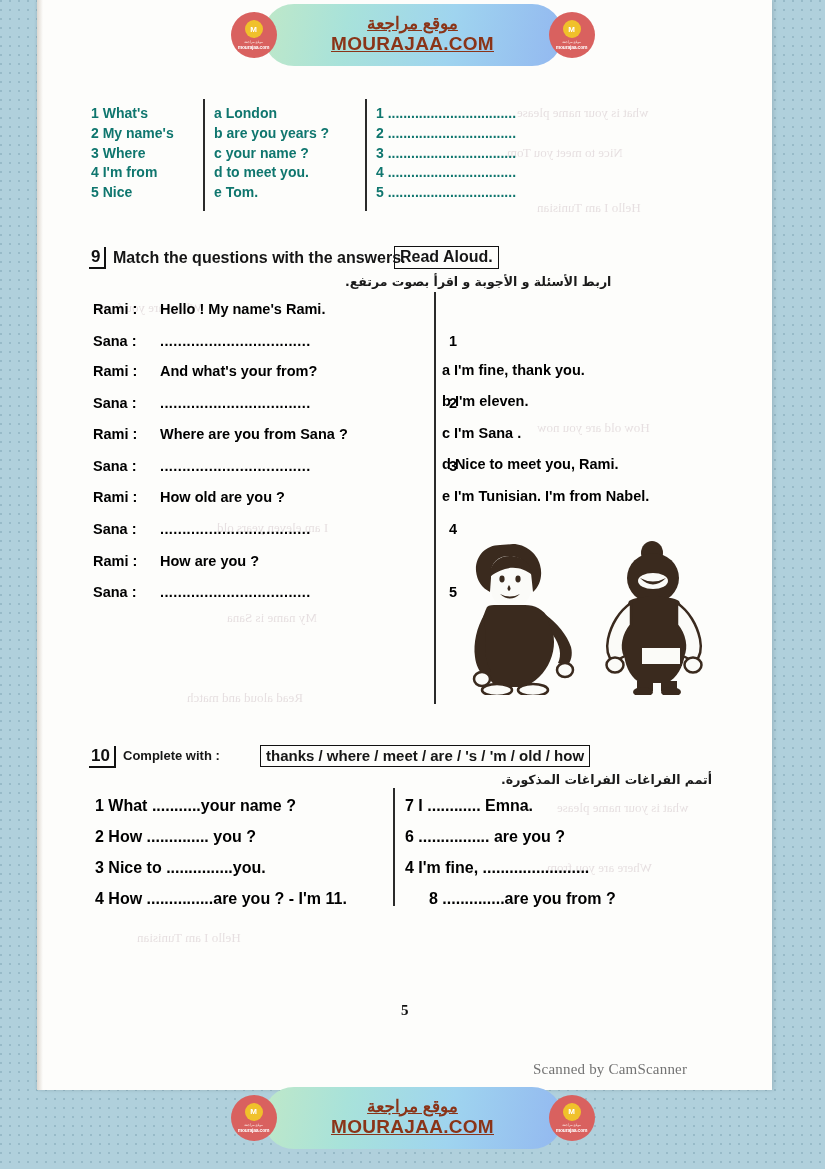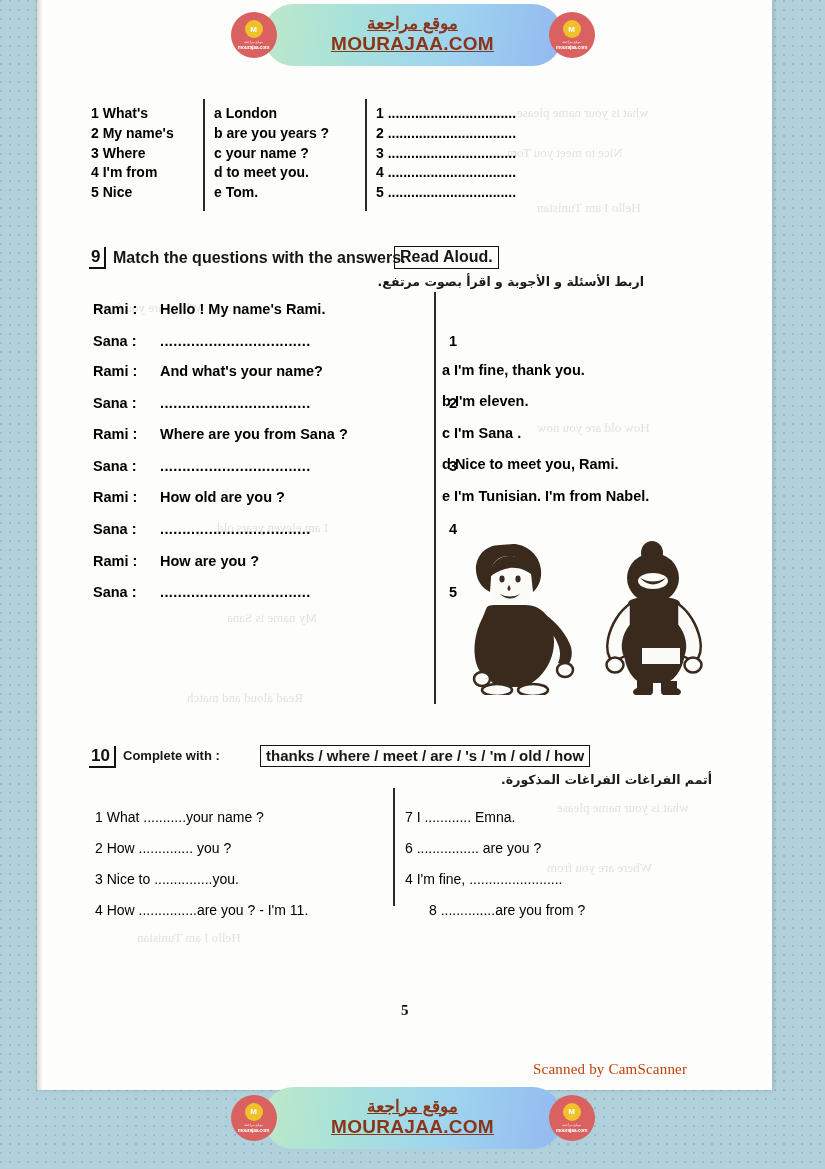--- a/index.html
+++ b/index.html
@@ -101,34 +101,34 @@
   }
 
   .ar {
     direction: rtl; font-family: "DejaVu Sans", sans-serif;
     font-size: 12.5px; color: #1a1a1a; font-weight: 600;
   }
 
   .vrule { position: absolute; width: 1.6px; background: #2a2a2a; }
 
   
-  .t-col { position: absolute; font-size: 14px; font-weight: bold; line-height: 19.8px; color: #000000; }
+  .t-col { position: absolute; font-size: 14px; font-weight: bold; line-height: 19.8px; color: #0f766e; }
   .dots-row { font-size: 14px; font-weight: bold; line-height: 19.8px; white-space: nowrap; }
 
   
   .dlg-speaker { position: absolute; font-size: 14.5px; font-weight: bold; }
   .dlg-text { position: absolute; font-size: 14.5px; font-weight: bold; }
   .dlg-dots { position: absolute; font-size: 14.5px; font-weight: bold; letter-spacing: 0.4px; }
   .ans-opt { position: absolute; font-size: 14.5px; font-weight: bold; white-space: nowrap; }
 
   
-  .q10 { position: absolute; font-size: 14px; font-weight: normal; white-space: nowrap; margin-top: 12px; }
+  .q10 { position: absolute; font-size: 16px; font-weight: bold; white-space: nowrap; }
 
   .page-no { position: absolute; font-family: "Liberation Serif", serif; font-size: 15px; font-weight: bold; color: #111; }
-  .camscan { position: absolute; font-family: "Liberation Serif", serif; font-size: 15px; color: #c2410c; letter-spacing: 0.2px; }
+  .camscan { position: absolute; font-family: "Liberation Serif", serif; font-size: 15px; color: #737373; letter-spacing: 0.2px; }
 
   .fig { position: absolute; }
 </style>
 </head>
 <body>
 
 <div class="page-sheet">
 
   <div class="bleed" style="left:480px; top:105px;">what is your name please</div>
   <div class="bleed" style="left:470px; top:145px;">Nice to meet you Tom</div>
@@ -167,33 +167,33 @@
       <div class="dots-row">1 .................................</div>
       <div class="dots-row">2 .................................</div>
       <div class="dots-row">3 .................................</div>
       <div class="dots-row">4 .................................</div>
       <div class="dots-row">5 .................................</div>
     </div>
 
     <div class="ex-num" style="left:52px; top:247px;">9</div>
     <div class="blk bold" style="left:76px; top:249px; font-size:16px;">Match the questions with the answers.</div>
     <div class="blk bold boxed" style="left:357px; top:246px; font-size:16px;">Read Aloud.</div>
-    <div class="ar" style="position:absolute; left:332px; top:274px; width:275px; text-align:right;">اربط الأسئلة و الأجوبة و اقرأ بصوت مرتفع.</div>
+    <div class="ar" style="position:absolute; left:308px; top:274px; width:275px; text-align:left;">اربط الأسئلة و الأجوبة و اقرأ بصوت مرتفع.</div>
 
     <div class="vrule" style="left:397px; top:292px; height:412px;"></div>
 
     <div class="dlg-speaker" style="left:56px; top:301px;">Rami :</div>
     <div class="dlg-text" style="left:123px; top:301px;">Hello ! My name's Rami.</div>
 
     <div class="dlg-speaker" style="left:56px; top:333px;">Sana :</div>
     <div class="dlg-dots" style="left:123px; top:333px;">..................................</div>
     <div class="dlg-text" style="left:412px; top:333px;">1</div>
 
     <div class="dlg-speaker" style="left:56px; top:363px;">Rami :</div>
-    <div class="dlg-text" style="left:123px; top:363px;">And what's your name?</div>
+    <div class="dlg-text" style="left:123px; top:363px;">And what's your from?</div>
 
     <div class="dlg-speaker" style="left:56px; top:395px;">Sana :</div>
     <div class="dlg-dots" style="left:123px; top:395px;">..................................</div>
     <div class="dlg-text" style="left:412px; top:395px;">2</div>
 
     <div class="dlg-speaker" style="left:56px; top:426px;">Rami :</div>
     <div class="dlg-text" style="left:123px; top:426px;">Where are you from Sana ?</div>
 
     <div class="dlg-speaker" style="left:56px; top:458px;">Sana :</div>
     <div class="dlg-dots" style="left:123px; top:458px;">..................................</div>

